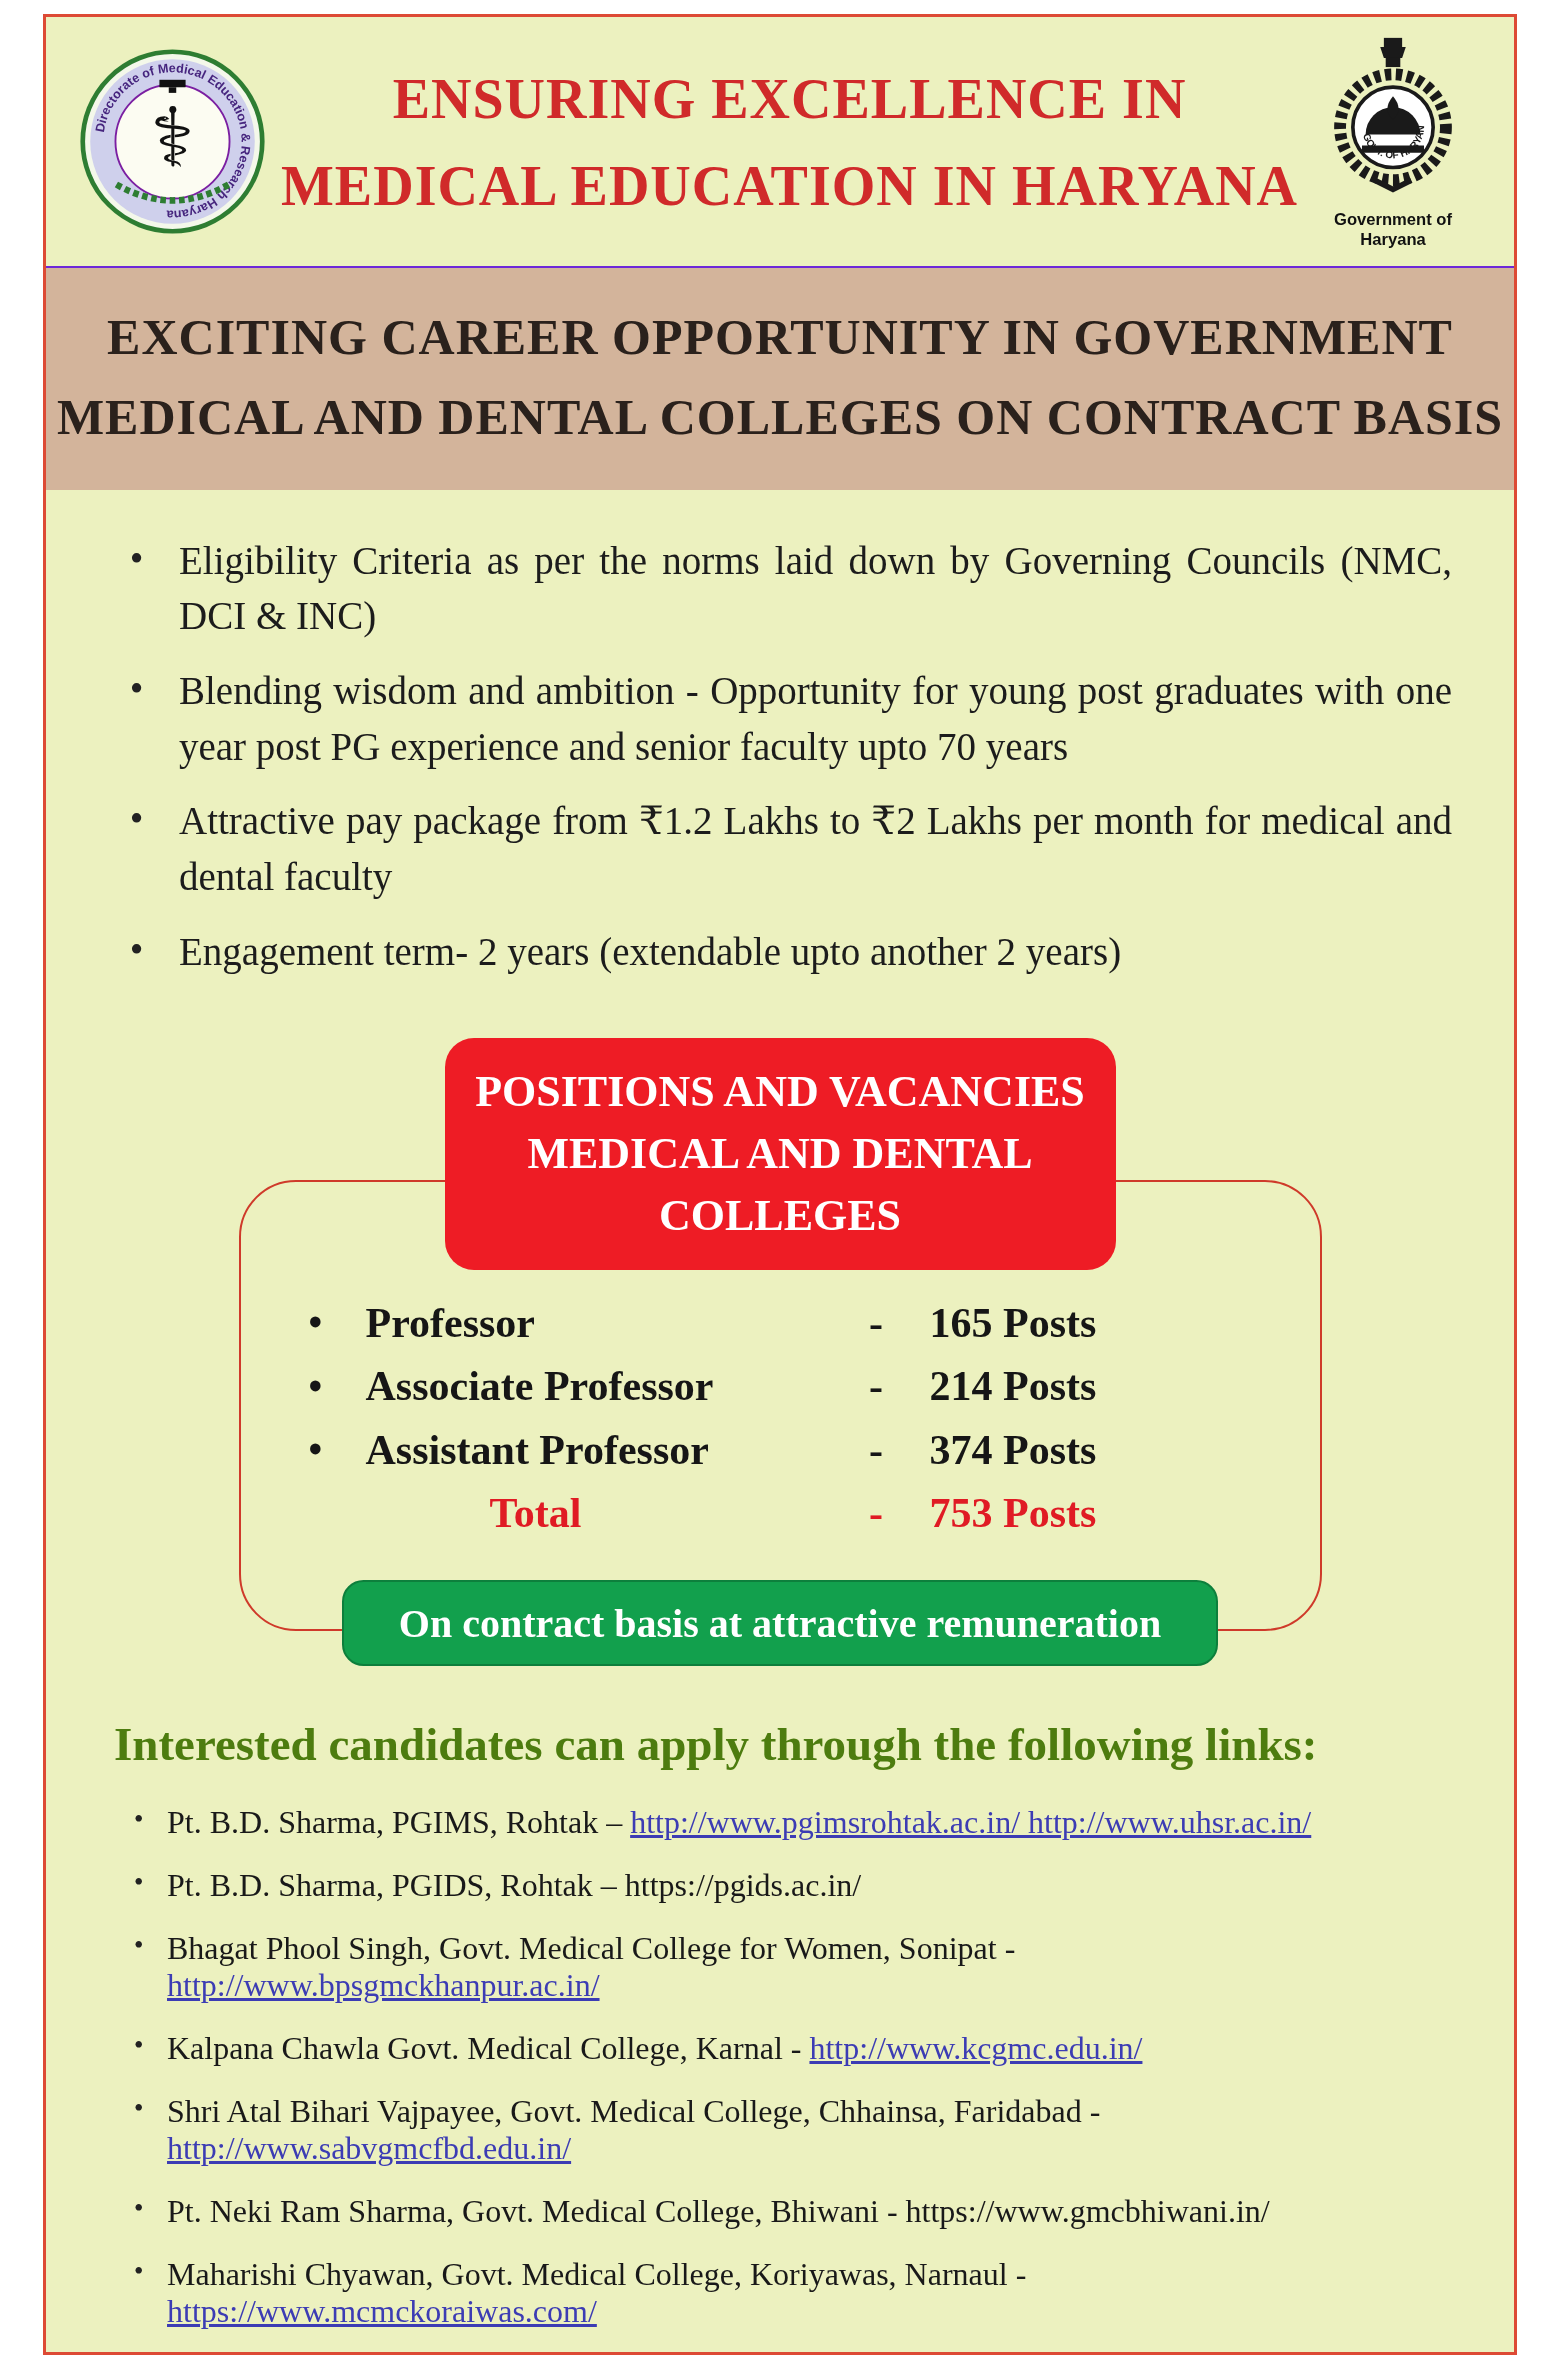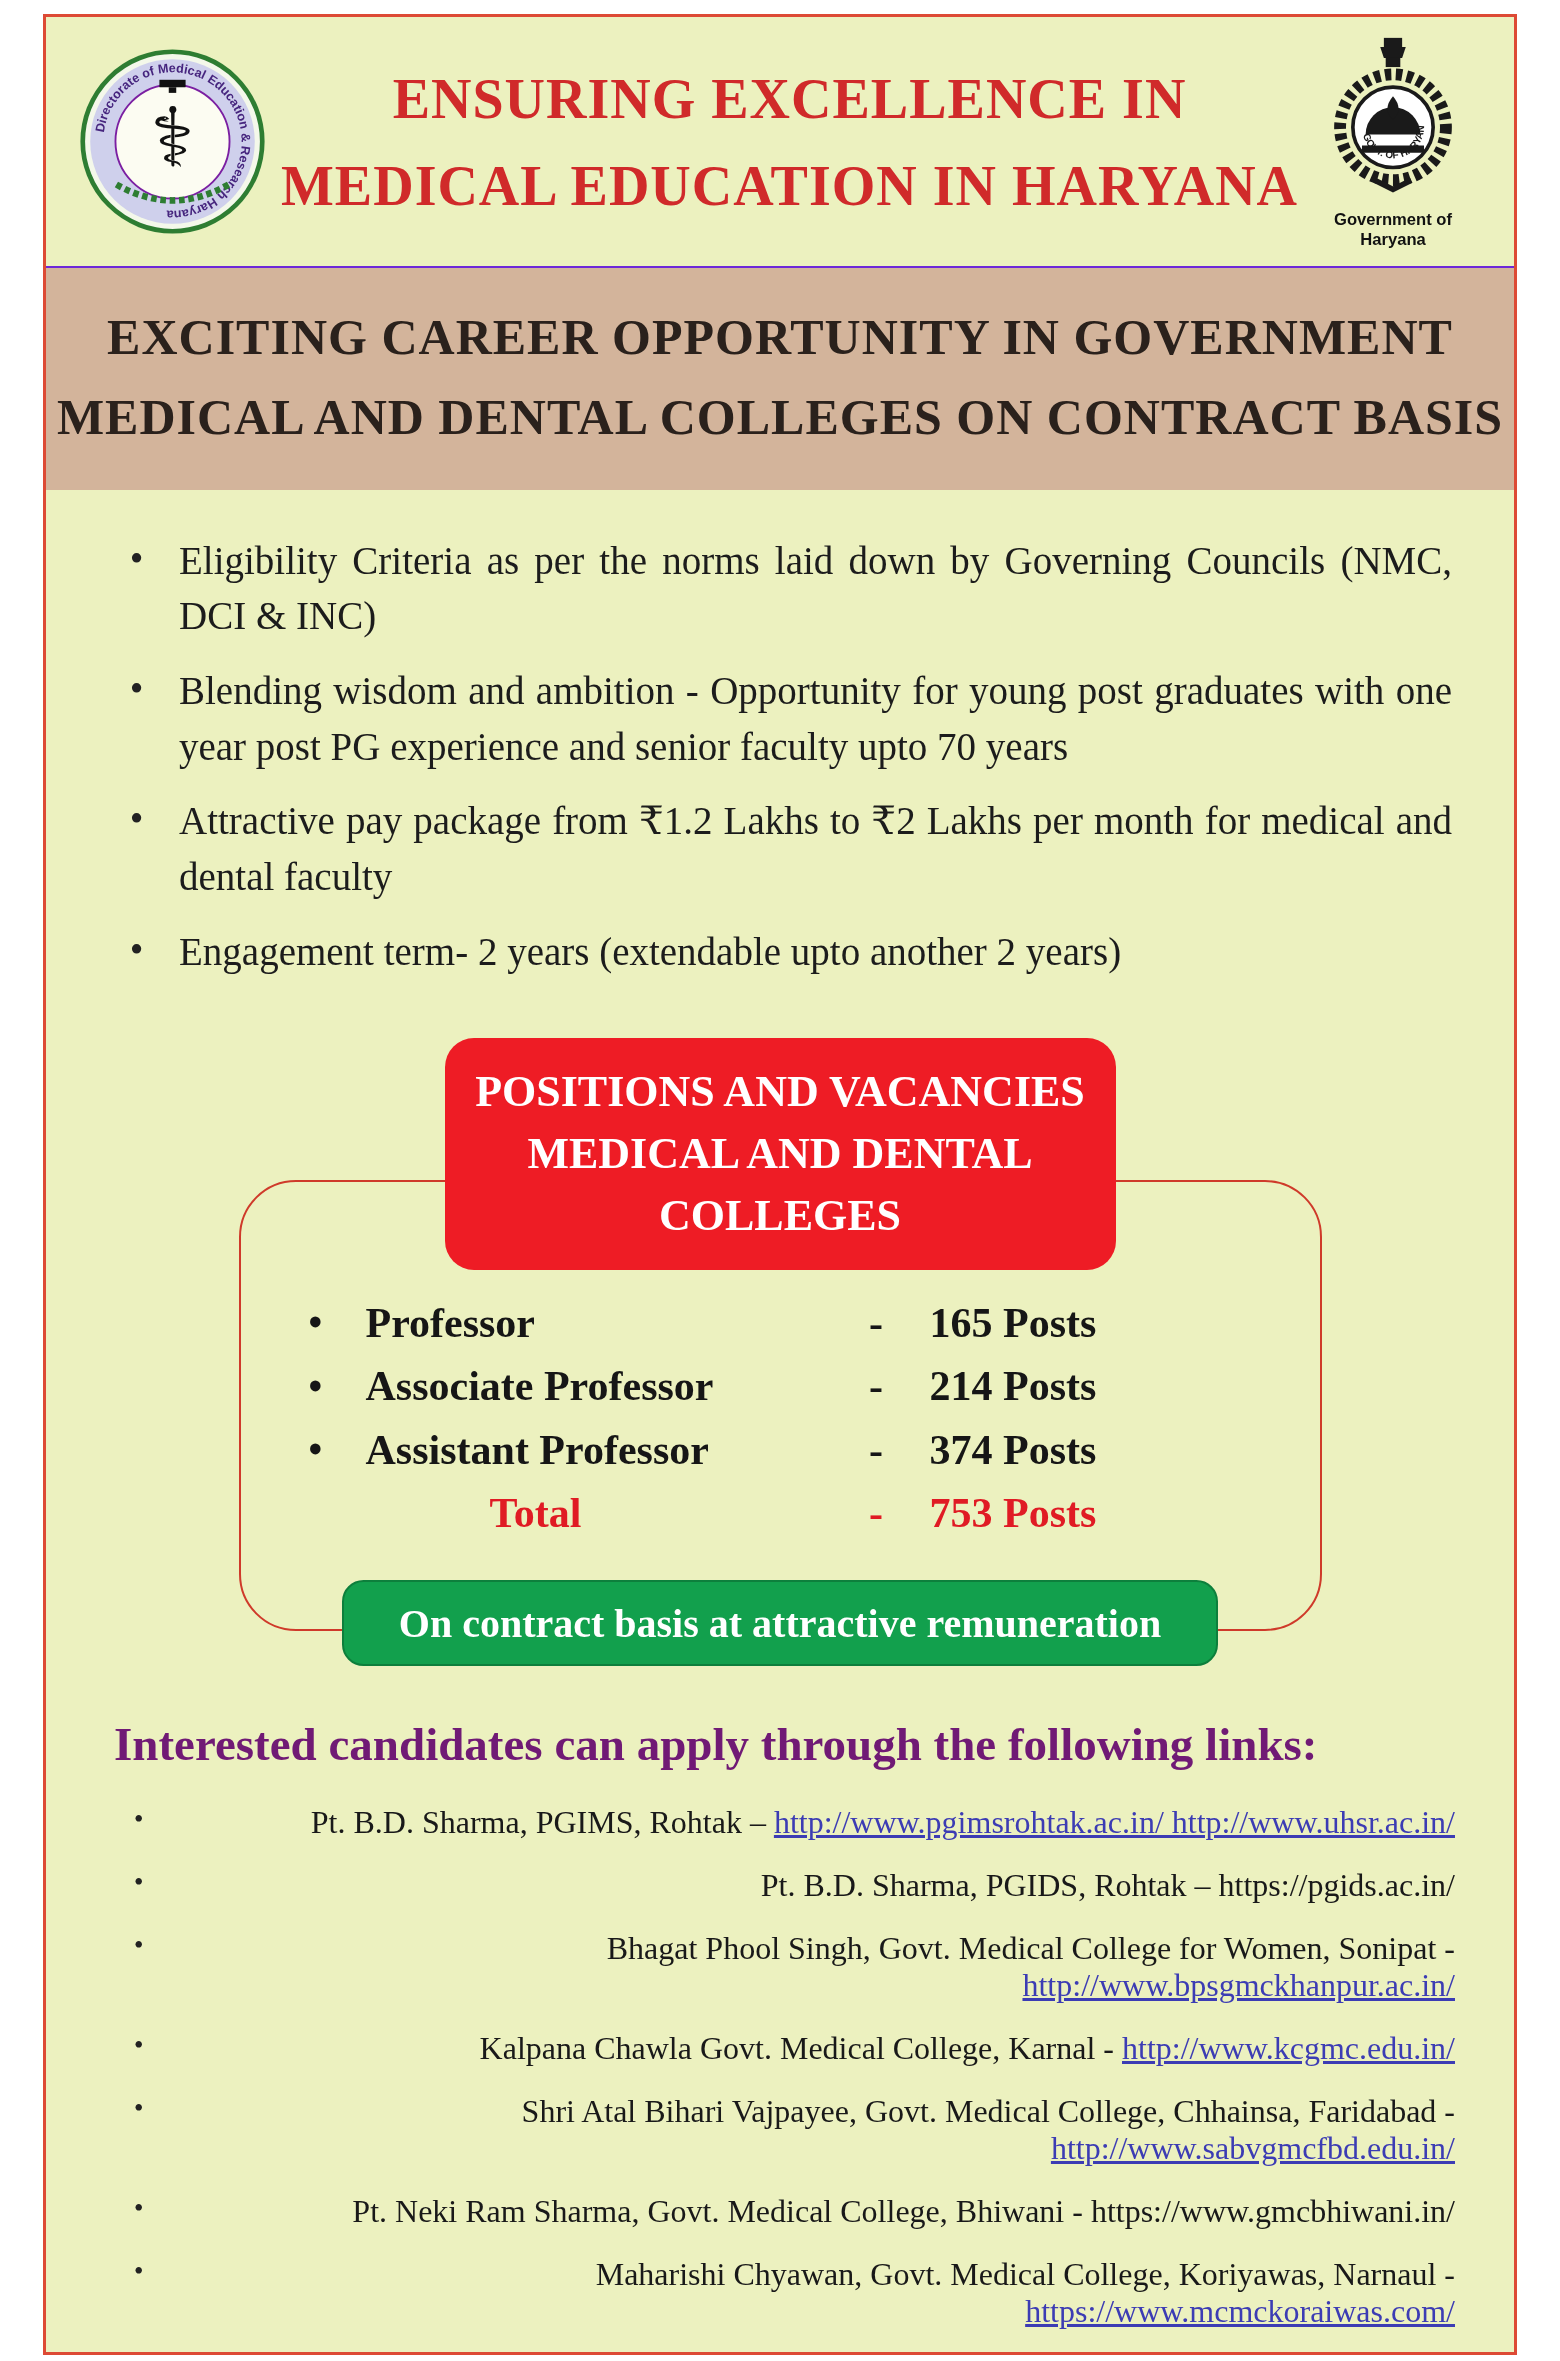--- a/index.html
+++ b/index.html
@@ -42,24 +42,24 @@
   .pos-row .bullet { font-size:39px; }
   .pos-row .dash { text-align:center; }
   .pos-row.total { color:#e01b24; }
   .pos-row.total .label { text-align:center; padding-right:117px; }
   .pos-ribbon { position:relative; z-index:2; width:876px; margin:-51px auto 0;
                 background:#12a04d; border:2.9px solid #0d7f3c; border-radius:21.5px;
                 color:#fff; text-align:center; font-weight:bold; font-size:40px;
                 padding:17.6px 9.8px; }
 
   
-  .apply-heading { margin:51px 68px 0; color:#701a75; font-weight:bold; font-size:47px; }
+  .apply-heading { margin:51px 68px 0; color:#4d7c0f; font-weight:bold; font-size:47px; }
   .links { list-style:none; margin:33px 59px 0 82px; }
   .links li { position:relative; padding-left:39px; font-size:32px; color:#191919;
-              margin-bottom:26px;text-align:right; }
+              margin-bottom:26px; }
   .links li::before { content:"•"; position:absolute; left:5.9px; top:0; font-size:27px; color:#222; }
   .links .url { color:#3c3cb4; text-decoration:underline; cursor:pointer; }
   .links li.plain .url { color:#191919; text-decoration:none; cursor:default; }
 </style>
 </head>
 <body>
 
 <div class="sheet">
   <div class="frame">
 

